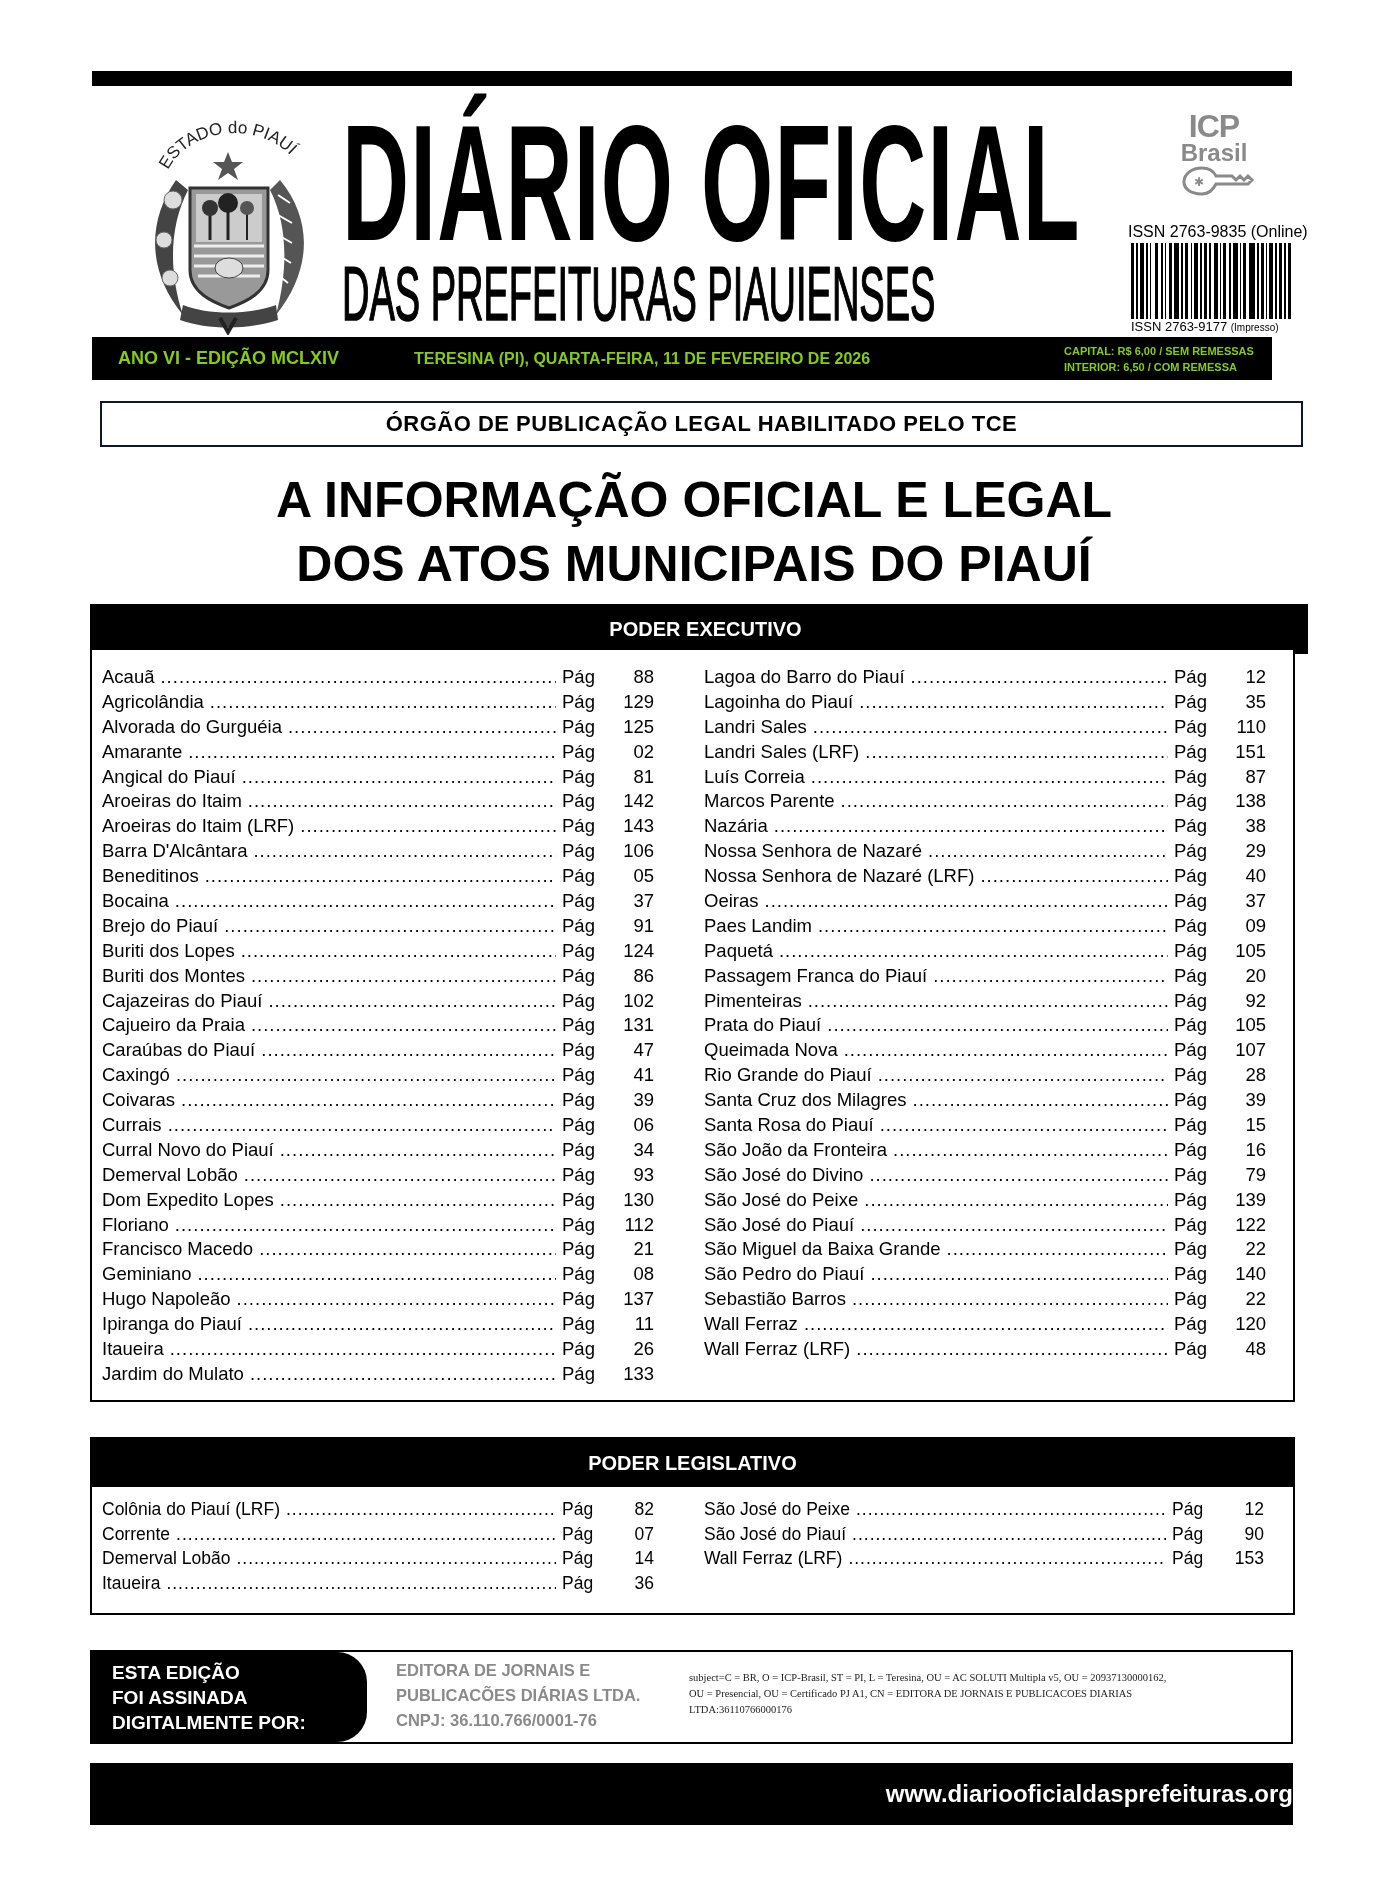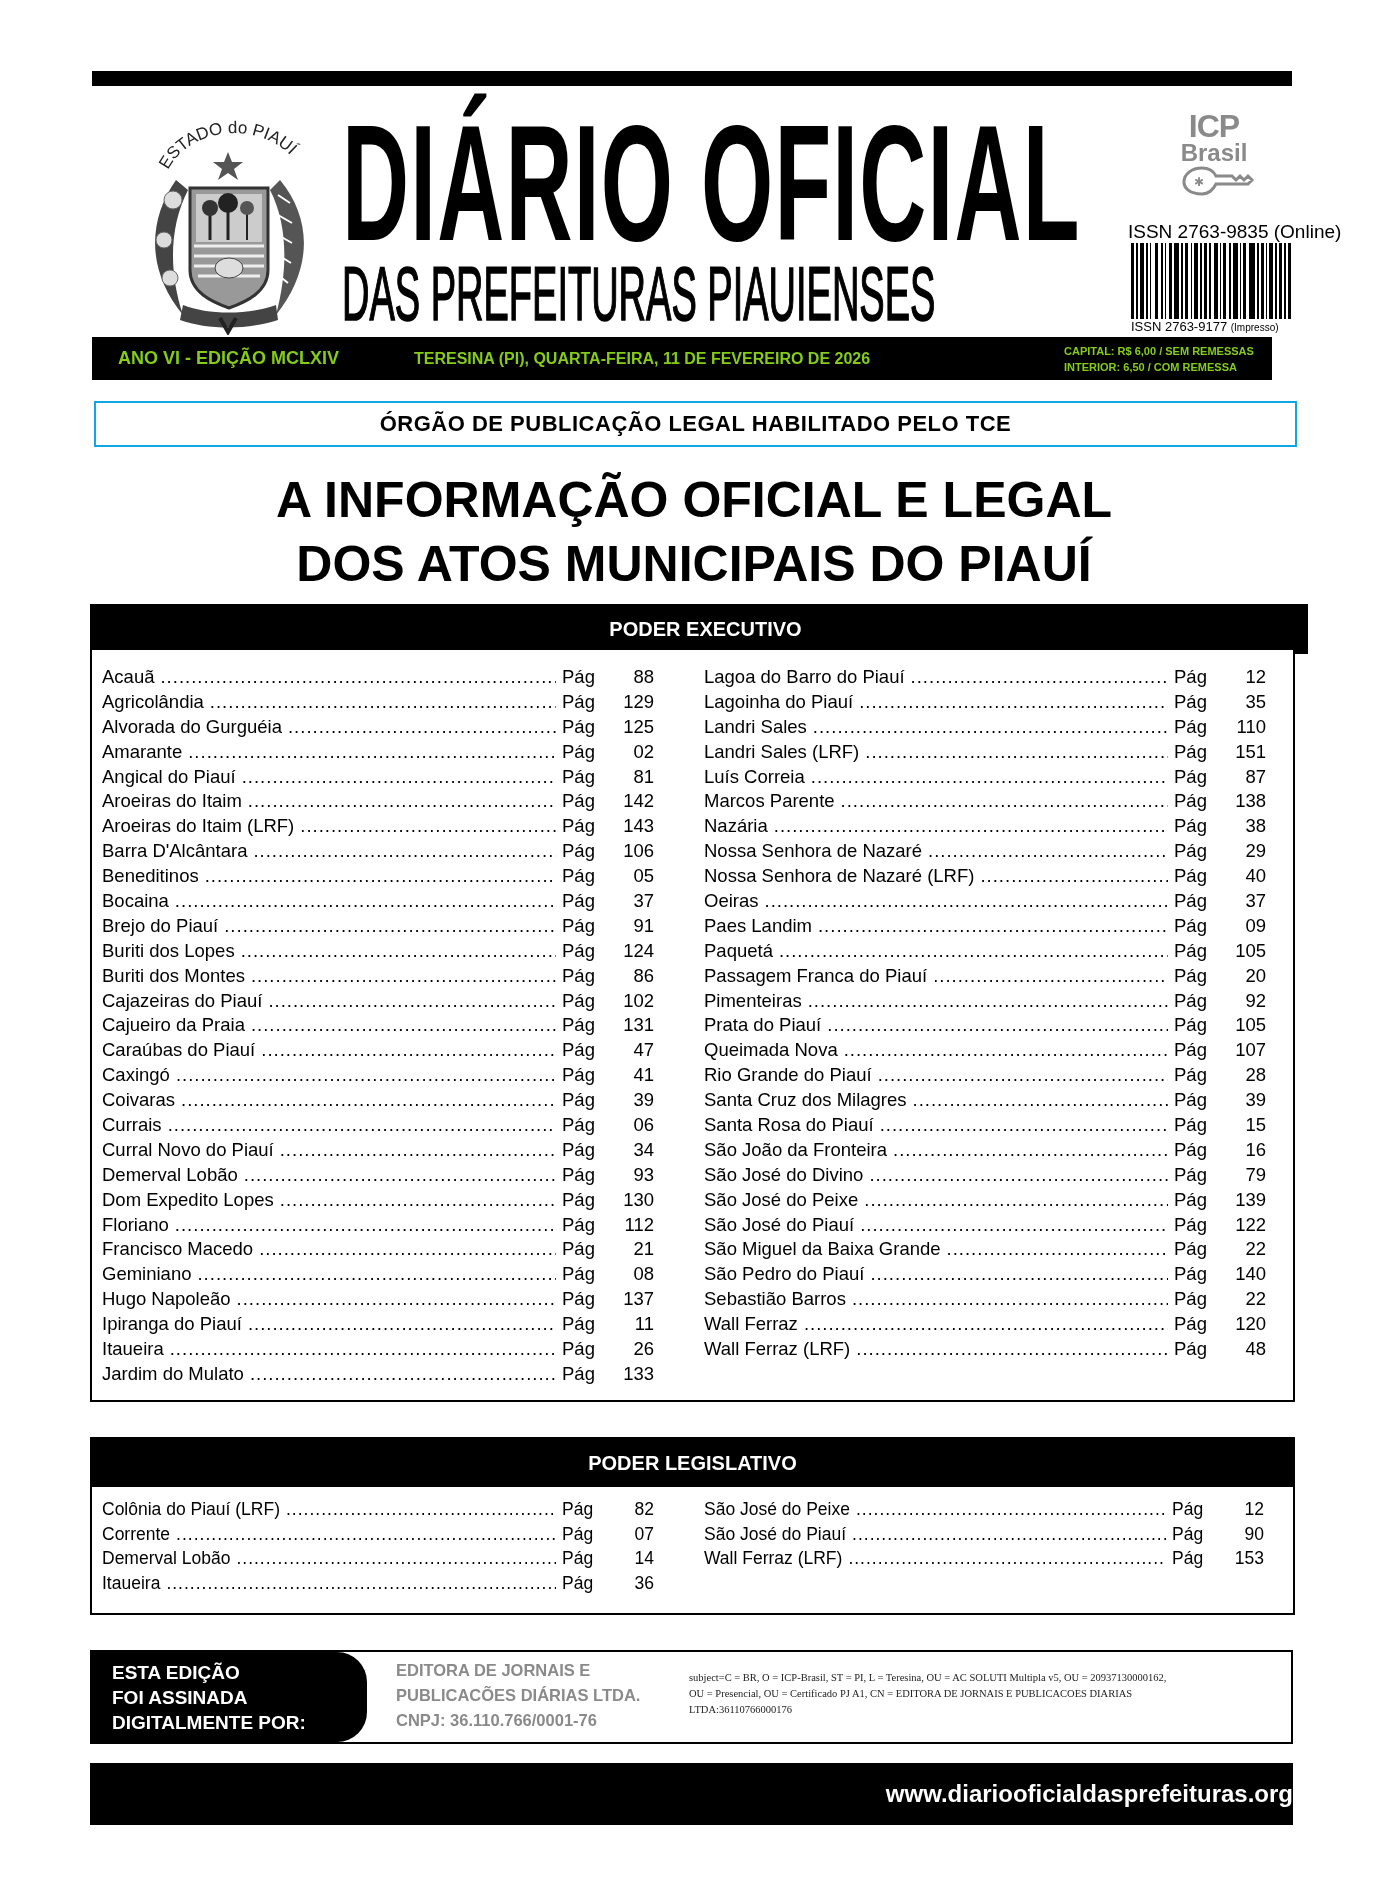--- a/index.html
+++ b/index.html
@@ -8,29 +8,29 @@
   .topbar{left:92px;top:71px;width:1200px;height:15px;background:#000;}
   
   .coat{left:128px;top:100px;width:200px;height:235px;}
   .title{left:342px;top:112px;width:736px;height:142px;font-family:"Liberation Sans",sans-serif;font-weight:bold;font-size:166px;line-height:142px;letter-spacing:2px;transform-origin:left top;white-space:nowrap;}
   .title span{display:inline-block;transform:scaleX(0.56);transform-origin:left center;}
   .subtitle{left:342px;top:262px;width:736px;height:64px;font-weight:bold;white-space:nowrap;}
   .subtitle span{display:inline-block;font-size:76px;line-height:64px;transform:scaleX(0.5);transform-origin:left center;font-weight:normal;-webkit-text-stroke:1.6px #000;}
   .icp{left:1172px;top:110px;width:84px;height:92px;color:#8a8a8a;text-align:center;}
   .icp .icp1{font-weight:bold;font-size:32px;line-height:32px;letter-spacing:-1px;}
   .icp .icp2{font-weight:bold;font-size:24px;line-height:22px;}
-  .issn-online{left:1128px;top:224px;width:166px;font-size:19px;line-height:16px;white-space:nowrap;}
+  .issn-online{left:1128px;top:224px;width:166px;font-size:16px;line-height:16px;white-space:nowrap;}
   .barcode{left:1131px;top:243px;width:160px;height:76px;}
   .issn-print{left:1131px;top:319px;width:166px;font-size:13px;line-height:15px;white-space:nowrap;}
   .issn-print small{font-size:10px;}
   .infobar{left:92px;top:337px;width:1180px;height:43px;background:#000;color:#84cc16;}
   .infobar .ed{position:absolute;left:26px;top:11px;font-weight:bold;font-size:18px;white-space:nowrap;}
   .infobar .dt{position:absolute;left:322px;top:13px;font-weight:bold;font-size:16px;white-space:nowrap;}
   .infobar .pr{position:absolute;left:972px;top:6px;font-weight:bold;font-size:11px;line-height:16px;white-space:nowrap;}
-  .tcebox{left:94px;top:401px;width:1199px;height:42px;border:2px solid #0ea5e9;text-align:center;}
+  .tcebox{left:100px;top:401px;width:1199px;height:42px;border:2px solid #0f172a;text-align:center;}
   .tcebox span{display:inline-block;font-weight:bold;font-size:22px;line-height:42px;letter-spacing:0.5px;}
   .headline{left:100px;top:468px;width:1188px;text-align:center;font-weight:bold;font-size:50px;line-height:64px;letter-spacing:0px;}
   .section{left:90px;width:1201px;border:2px solid #000;border-top:none;background:#fff;}
   .sec-head{position:absolute;left:-2px;width:1205px;background:#000;color:#fff;text-align:center;font-weight:bold;font-size:20px;}
   .exec{top:650px;height:750px;}
   .exec-head{left:90px;top:604px;height:50px;line-height:50px;width:1205px;padding-left:13px;}
   .leg{top:1487px;height:126px;}
   .leg-head{left:90px;top:1437px;height:52px;line-height:52px;width:1205px;}
   .col{position:absolute;}
   .row{display:flex;align-items:baseline;white-space:nowrap;font-size:18.5px;height:24.9px;line-height:24.9px;}

